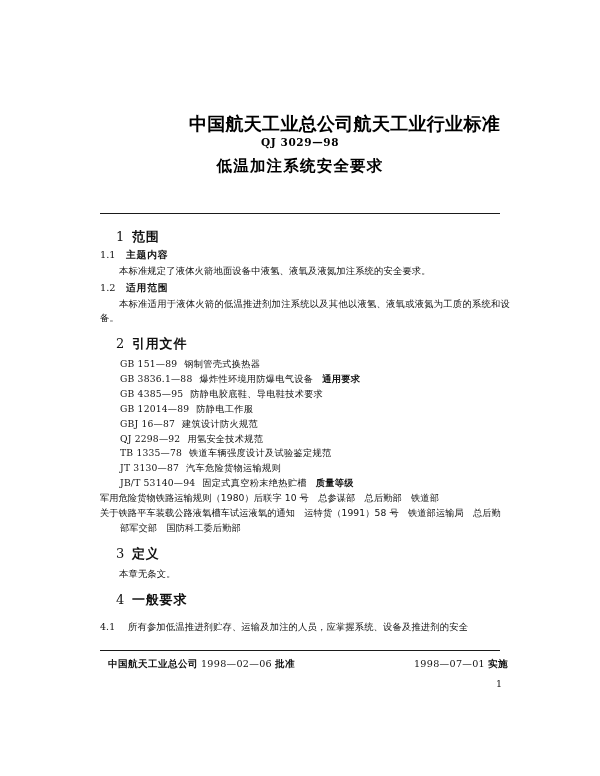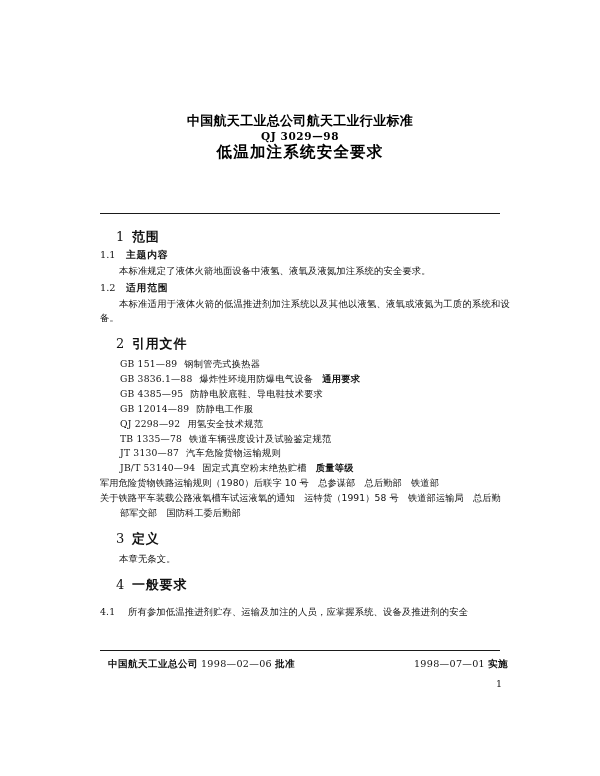--- a/index.html
+++ b/index.html
@@ -26,42 +26,42 @@
   }
 
   
   .masthead {
     position: absolute;
     left: 100px;
     top: 112px;
     width: 400px;
   }
   .org-line {
-    text-align: center;
-    font-size: 13px;
+    text-align: right;
+    font-size: 18px;
     font-weight: bold;
     letter-spacing: 0.3px;
     font-family: Liberation Serif, serif;
     color: #000;
     white-space: nowrap;
   }
   .std-number {
     text-align: center;
     font-size: 10.5px;
     font-weight: bold;
     font-family: "DejaVu Serif", "Liberation Serif", serif;
     letter-spacing: 0.6px;
     color: #000;
   }
   .doc-title {
     text-align: center;
     font-size: 15.5px;
     font-weight: bold;
     letter-spacing: 1.2px;
-    margin-top: 0;
+    margin-top: 8px;
     color: #000;
     white-space: nowrap;
   }
 
   
   .rule {
     position: absolute;
     left: 100px;
     width: 400px;
     height: 0;
@@ -231,20 +231,21 @@
 
     <div class="h1">
       <span class="num">2</span><span class="txt">引用文件</span>
     </div>
 
     <ul class="reflist" id="reflist">
         <li><span class="refcode">GB 151—89</span><span class="refname">钢制管壳式换热器</span></li>
         <li><span class="refcode">GB 3836.1—88</span><span class="refname">爆炸性环境用防爆电气设备</span><span class="refextra">通用要求</span></li>
         <li><span class="refcode">GB 4385—95</span><span class="refname">防静电胶底鞋、导电鞋技术要求</span></li>
         <li><span class="refcode">GB 12014—89</span><span class="refname">防静电工作服</span></li>
+        <li><span class="refcode">GBJ 16—87</span><span class="refname">建筑设计防火规范</span></li>
         <li><span class="refcode">QJ 2298—92</span><span class="refname">用氢安全技术规范</span></li>
         <li><span class="refcode">TB 1335—78</span><span class="refname">铁道车辆强度设计及试验鉴定规范</span></li>
         <li><span class="refcode">JT 3130—87</span><span class="refname">汽车危险货物运输规则</span></li>
         <li><span class="refcode">JB/T 53140—94</span><span class="refname">固定式真空粉末绝热贮槽</span><span class="refextra">质量等级</span></li>
         <li class="hang" style="padding-left: 20px; text-indent: -20px;">军用危险货物铁路运输规则（1980）后联字 10 号　总参谋部　总后勤部　铁道部</li>
         <li class="hang" style="padding-left: 20px; text-indent: -20px;">关于铁路平车装载公路液氧槽车试运液氧的通知　运特货（1991）58 号　铁道部运输局　总后勤部军交部　国防科工委后勤部</li>
       </ul>
 
     <div class="gap-md"></div>
 

